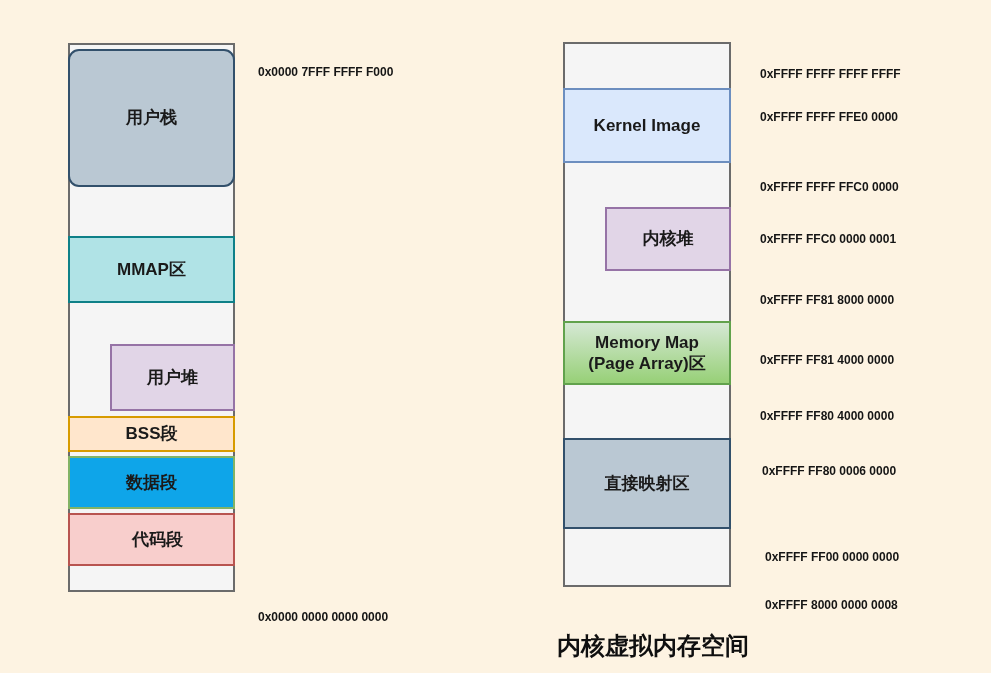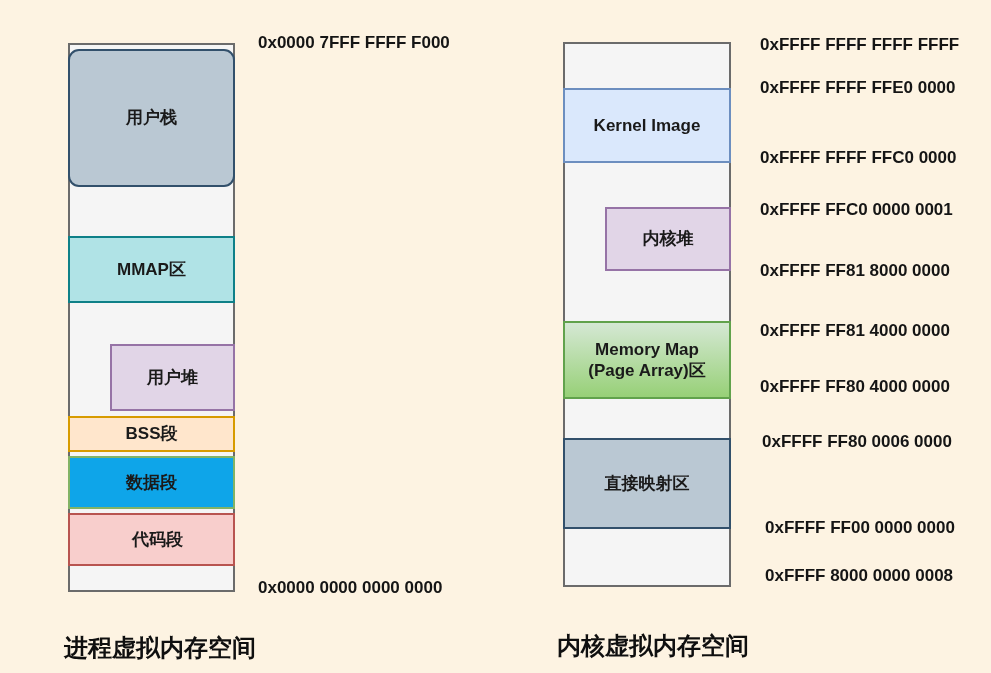--- a/index.html
+++ b/index.html
@@ -40,27 +40,28 @@
 
   .lseg-stack{top:4px;height:138px;border-radius:11px;}
   .lseg-mmap{top:191px;height:67px;}
   .lseg-heap{top:299px;height:67px;}
   .lseg-bss{top:371px;height:36px;}
   .lseg-data{top:411px;height:53px;}
   .lseg-code{top:468px;height:53px;}
 
   .rseg-kimg{top:44px;height:75px;}
   .rseg-kheap{top:163px;height:64px;}
-  .rseg-memmap{top:277px;height:78px;padding:0 8px;}
+  .rseg-memmap{top:277px;height:64px;padding:0 8px;}
   .rseg-direct{top:394px;height:91px;}
 
   .addr{
     position:absolute;
-    font-size:17px;font-weight:bold;color:#151515;
+    font-size:12px;font-weight:bold;color:#151515;
     white-space:nowrap;
+    margin-top:32px;
   }
   .a-l-top{left:258px;top:33px;}
   .a-l-bottom{left:258px;top:578px;}
   .a-r0{left:760px;top:35px;}
   .a-r1{left:760px;top:78px;}
   .a-r2{left:760px;top:148px;}
   .a-r3{left:760px;top:200px;}
   .a-r4{left:760px;top:261px;}
   .a-r5{left:760px;top:321px;}
   .a-r6{left:760px;top:377px;}
@@ -97,21 +98,20 @@
     <div class="seg c-green lseg-data">
       <span>数据段</span>
     </div>
     <div class="seg c-red lseg-code">
       <span>代码段</span>
     </div>
   </div>
 
   <div class="addr a-l-top">0x0000 7FFF FFFF F000</div>
   <div class="addr a-l-bottom">0x0000 0000 0000 0000</div>
-  <div class="title title-process">进程虚拟内存空间</div>
 
   <div class="membox membox-kernel">
     <div class="seg c-blue rseg-kimg">
       <span>Kernel Image</span>
     </div>
     <div class="seg c-purple rseg-kheap">
       <span>内核堆</span>
     </div>
     <div class="seg c-greengrad rseg-memmap">
       <span>Memory Map (Page Array)区</span>

